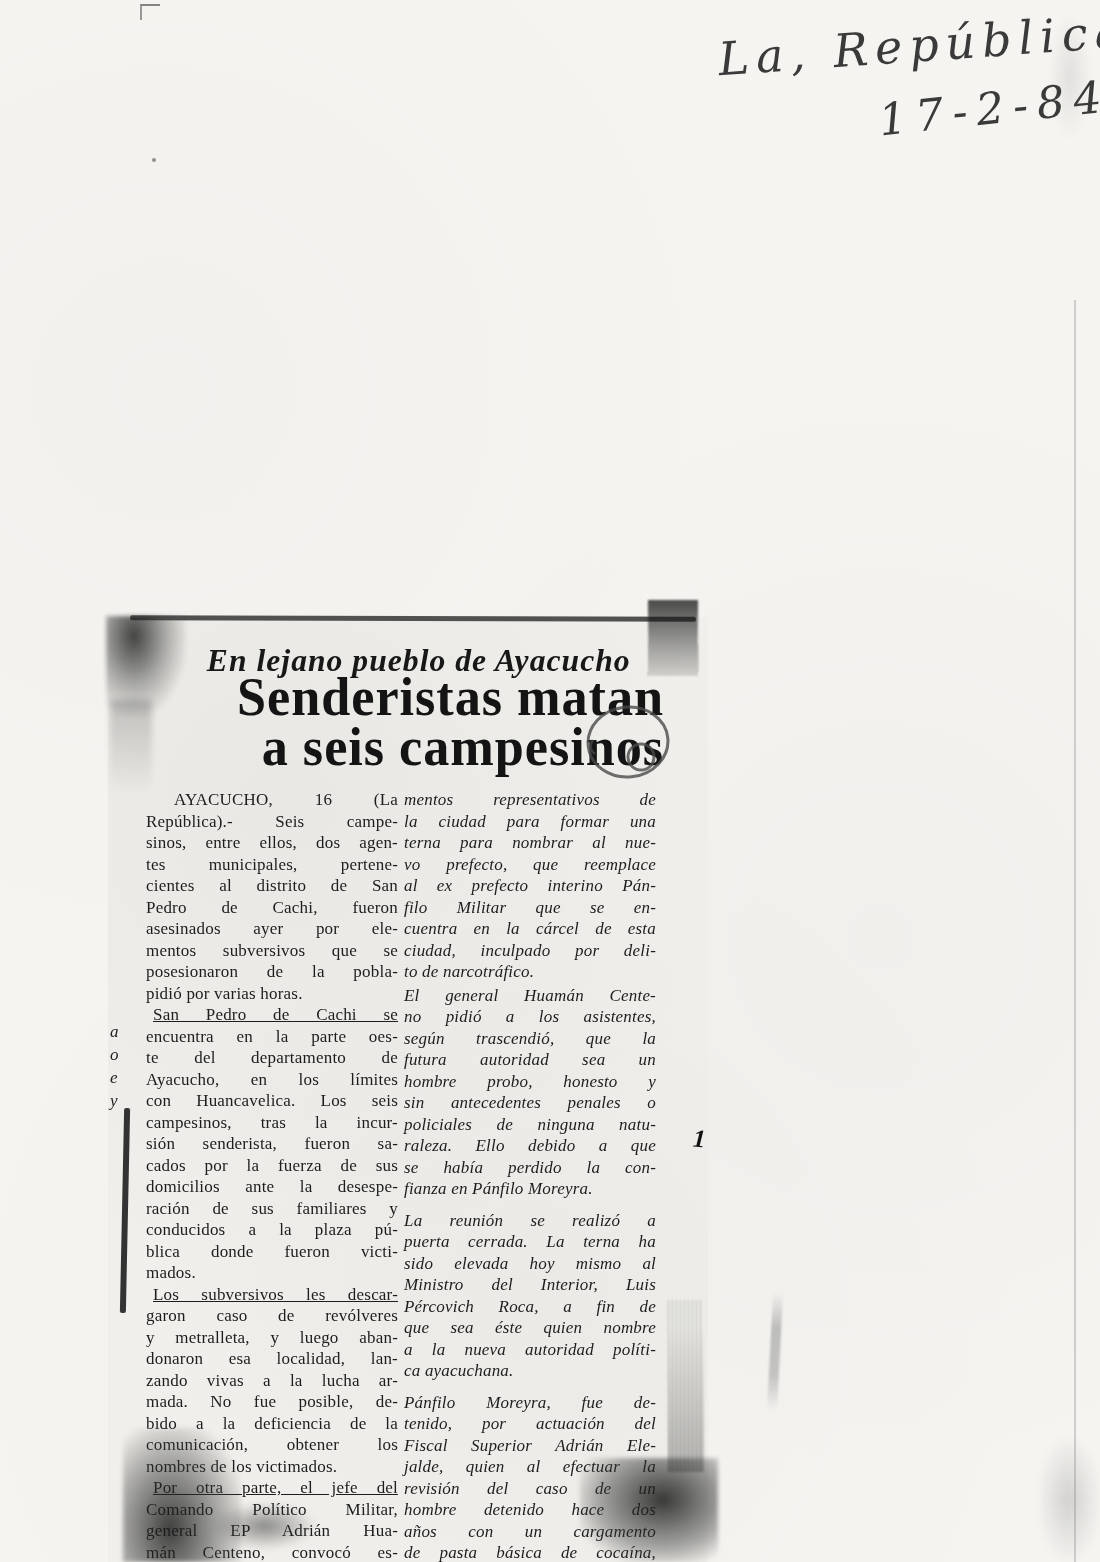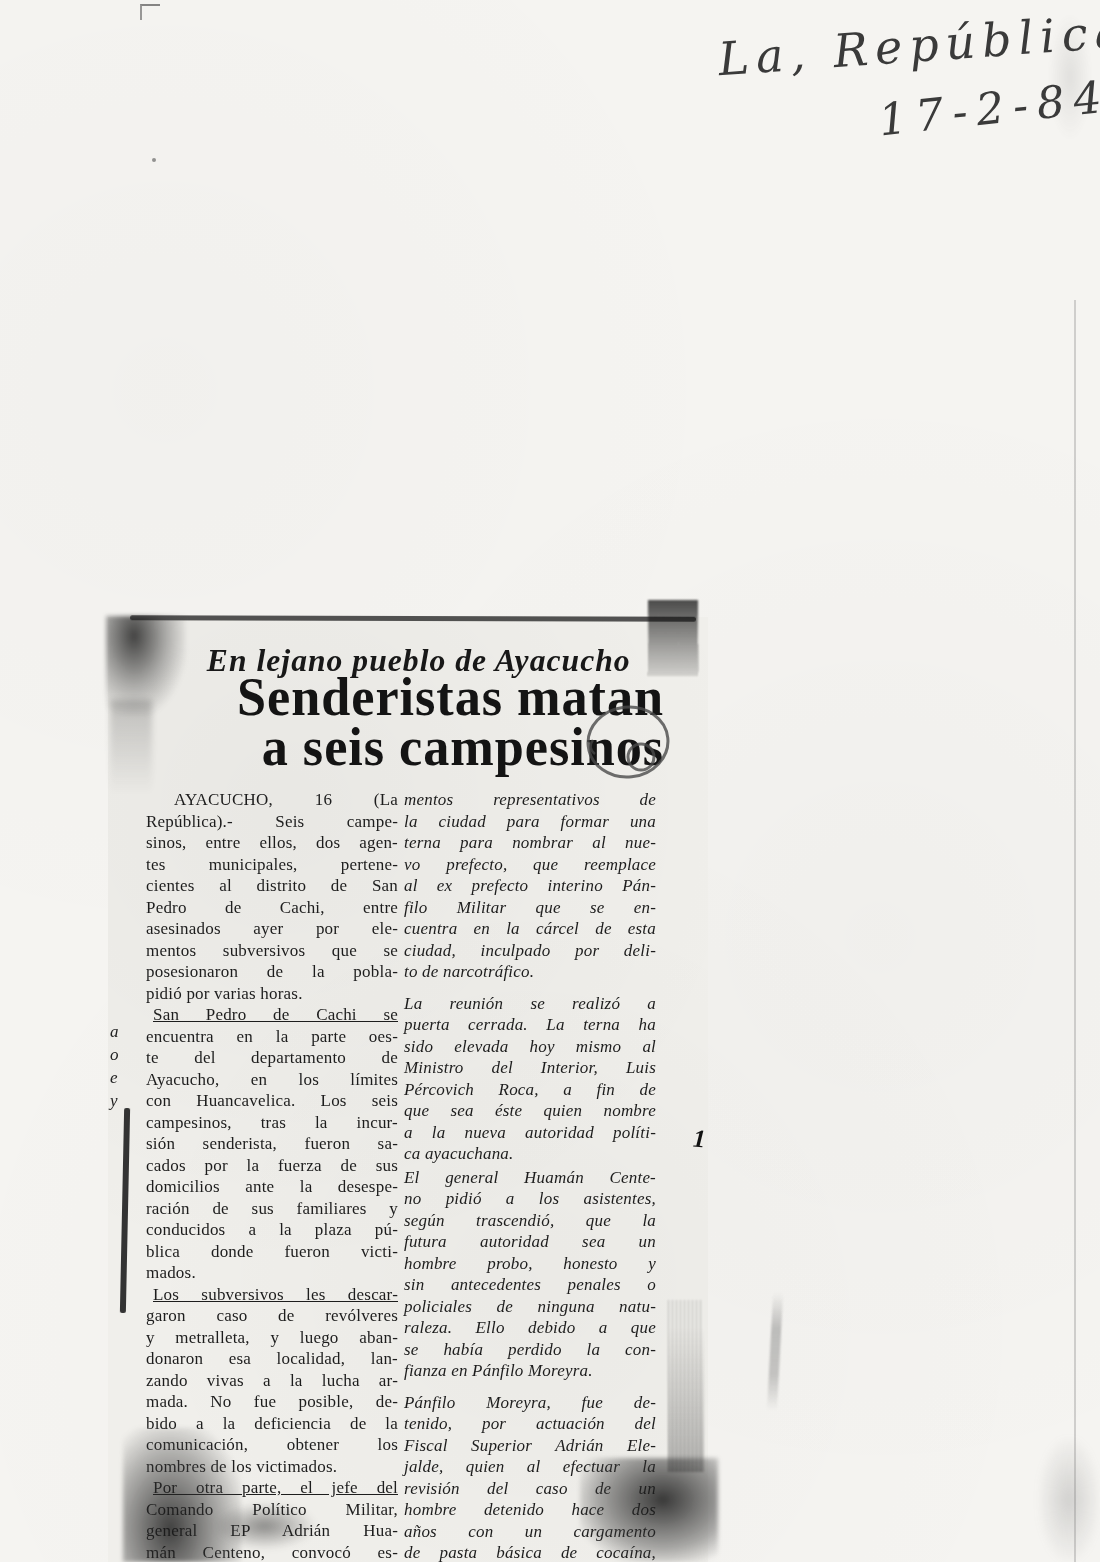--- a/index.html
+++ b/index.html
@@ -102,21 +102,21 @@
       <path d="M 12 40 q -6 8 2 14" fill="none" stroke="#4a4a4a" stroke-width="2.5" opacity="0.7"></path>
     </svg>
 
     <div class="col col1">
         <div class="para">
           <div class="line ind-lg">AYACUCHO,  16  (La</div>
           <div class="line">República).-  Seis  campe-</div>
           <div class="line">sinos, entre ellos, dos agen-</div>
           <div class="line">tes  municipales,  pertene-</div>
           <div class="line">cientes  al  distrito  de  San</div>
-          <div class="line">Pedro  de  Cachi,  entre</div>
+          <div class="line">Pedro  de  Cachi,  fueron</div>
           <div class="line">asesinados  ayer  por  ele-</div>
           <div class="line">mentos subversivos que se</div>
           <div class="line">posesionaron  de  la  pobla-</div>
           <div class="line pl">pidió por varias horas.</div>
         </div>
         <div class="para">
           <div class="line ind-sm">San  Pedro  de  Cachi  se</div>
           <div class="line">encuentra  en  la  parte  oes-</div>
           <div class="line">te  del  departamento  de</div>
           <div class="line">Ayacucho,  en  los  límites</div>
@@ -153,43 +153,43 @@
           <div class="line">mentos  representativos  de</div>
           <div class="line">la  ciudad  para  formar  una</div>
           <div class="line">terna  para  nombrar  al  nue-</div>
           <div class="line">vo  prefecto,  que  reemplace</div>
           <div class="line">al  ex  prefecto  interino  Pán-</div>
           <div class="line">filo  Militar  que  se  en-</div>
           <div class="line">cuentra  en  la  cárcel  de  esta</div>
           <div class="line">ciudad,  inculpado  por  deli-</div>
           <div class="line pl">to de narcotráfico.</div>
         </div>
-        <div class="para gap-md">
-          <div class="line">La  reunión  se  realizó  a</div>
-          <div class="line">puerta  cerrada.  La  terna  ha</div>
-          <div class="line">sido  elevada  hoy  mismo  al</div>
-          <div class="line">Ministro  del  Interior,  Luis</div>
-          <div class="line">Pércovich  Roca,  a  fin  de</div>
-          <div class="line">que  sea  éste  quien  nombre</div>
-          <div class="line">a  la  nueva  autoridad  políti-</div>
-          <div class="line pl">ca ayacuchana.</div>
-        </div>
         <div class="para gap-xs">
           <div class="line">El  general  Huamán  Cente-</div>
           <div class="line">no  pidió  a  los  asistentes,</div>
           <div class="line">según  trascendió,  que  la</div>
           <div class="line">futura  autoridad  sea  un</div>
           <div class="line">hombre  probo,  honesto  y</div>
           <div class="line">sin  antecedentes  penales  o</div>
           <div class="line">policiales  de  ninguna  natu-</div>
           <div class="line">raleza.  Ello  debido  a  que</div>
           <div class="line">se  había  perdido  la  con-</div>
           <div class="line pl">fianza en Pánfilo Moreyra.</div>
         </div>
         <div class="para gap-md">
+          <div class="line">La  reunión  se  realizó  a</div>
+          <div class="line">puerta  cerrada.  La  terna  ha</div>
+          <div class="line">sido  elevada  hoy  mismo  al</div>
+          <div class="line">Ministro  del  Interior,  Luis</div>
+          <div class="line">Pércovich  Roca,  a  fin  de</div>
+          <div class="line">que  sea  éste  quien  nombre</div>
+          <div class="line">a  la  nueva  autoridad  políti-</div>
+          <div class="line pl">ca ayacuchana.</div>
+        </div>
+        <div class="para gap-md">
           <div class="line">Pánfilo  Moreyra,  fue  de-</div>
           <div class="line">tenido,  por  actuación  del</div>
           <div class="line">Fiscal  Superior  Adrián  Ele-</div>
           <div class="line">jalde,  quien  al  efectuar  la</div>
           <div class="line">revisión  del  caso  de  un</div>
           <div class="line">hombre  detenido  hace  dos</div>
           <div class="line">años  con  un  cargamento</div>
           <div class="line">de  pasta  básica  de  cocaína,</div>
         </div>
       </div>

